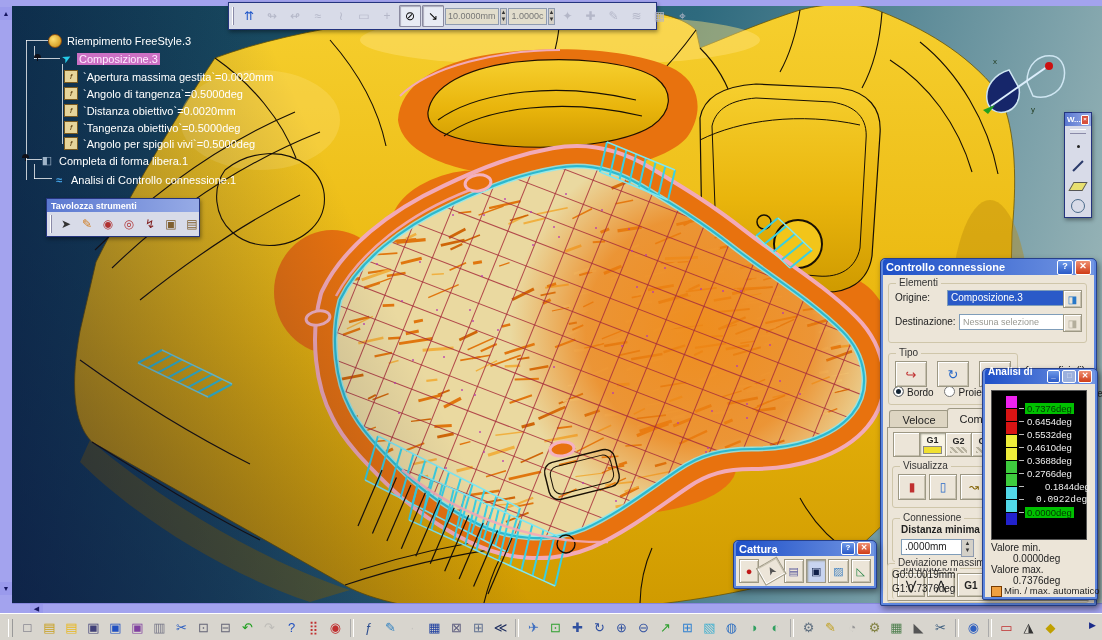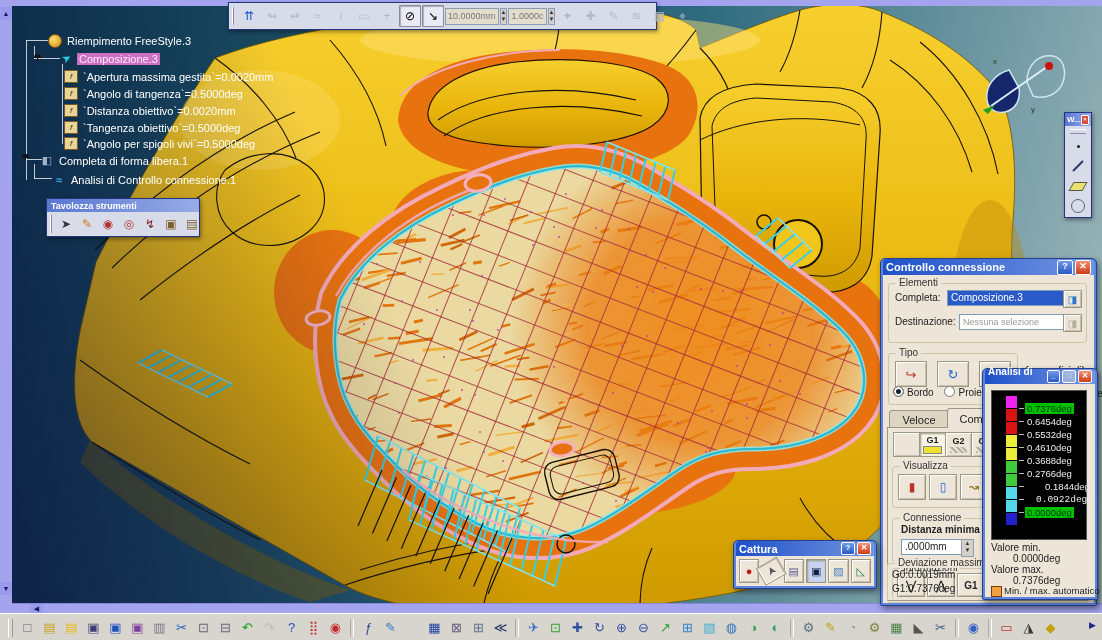--- a/index.html
+++ b/index.html
@@ -910,21 +910,21 @@
   <div class="xp-win" style="left:880px;top:258px;width:211px;z-index:5;">
     <div class="xp-title">
       <span>Controllo connessione</span>
         <span class="sp"></span>
       <div class="xpbtn q">?</div>
       <div class="xpbtn x">✕</div>
     </div>
     <div class="xp-body" style="height:328px;">
       <div class="fs" style="left:5px;top:8px;width:197px;height:58px;">
         <span class="leg">Elementi</span>
-        <div class="f-label" style="left:6px;top:8px;">Completa:</div>
+        <div class="f-label" style="left:6px;top:8px;">Origine:</div>
         <div class="f-input selblue" style="left:58px;top:6px;width:112px;">Composizione.3</div>
         <div class="btn" style="position:absolute;left:174px;top:6px;width:17px;height:16px;font-size:10px;color:#2878c8;">◨</div>
         <div class="f-label" style="left:6px;top:32px;">Destinazione:</div>
         <div class="f-input ghost" style="left:70px;top:30px;width:100px;font-size:9px;">Nessuna selezione</div>
         <div class="btn dis" style="position:absolute;left:174px;top:30px;width:17px;height:16px;font-size:10px;">◨</div>
       </div>
       <div class="fs" style="left:5px;top:78px;width:128px;height:50px;">
         <span class="leg">Tipo</span>
         <span id="tipo-icons"></span>
         <div style="position:absolute;left:4px;top:32px;font-size:10px;white-space:nowrap;">

